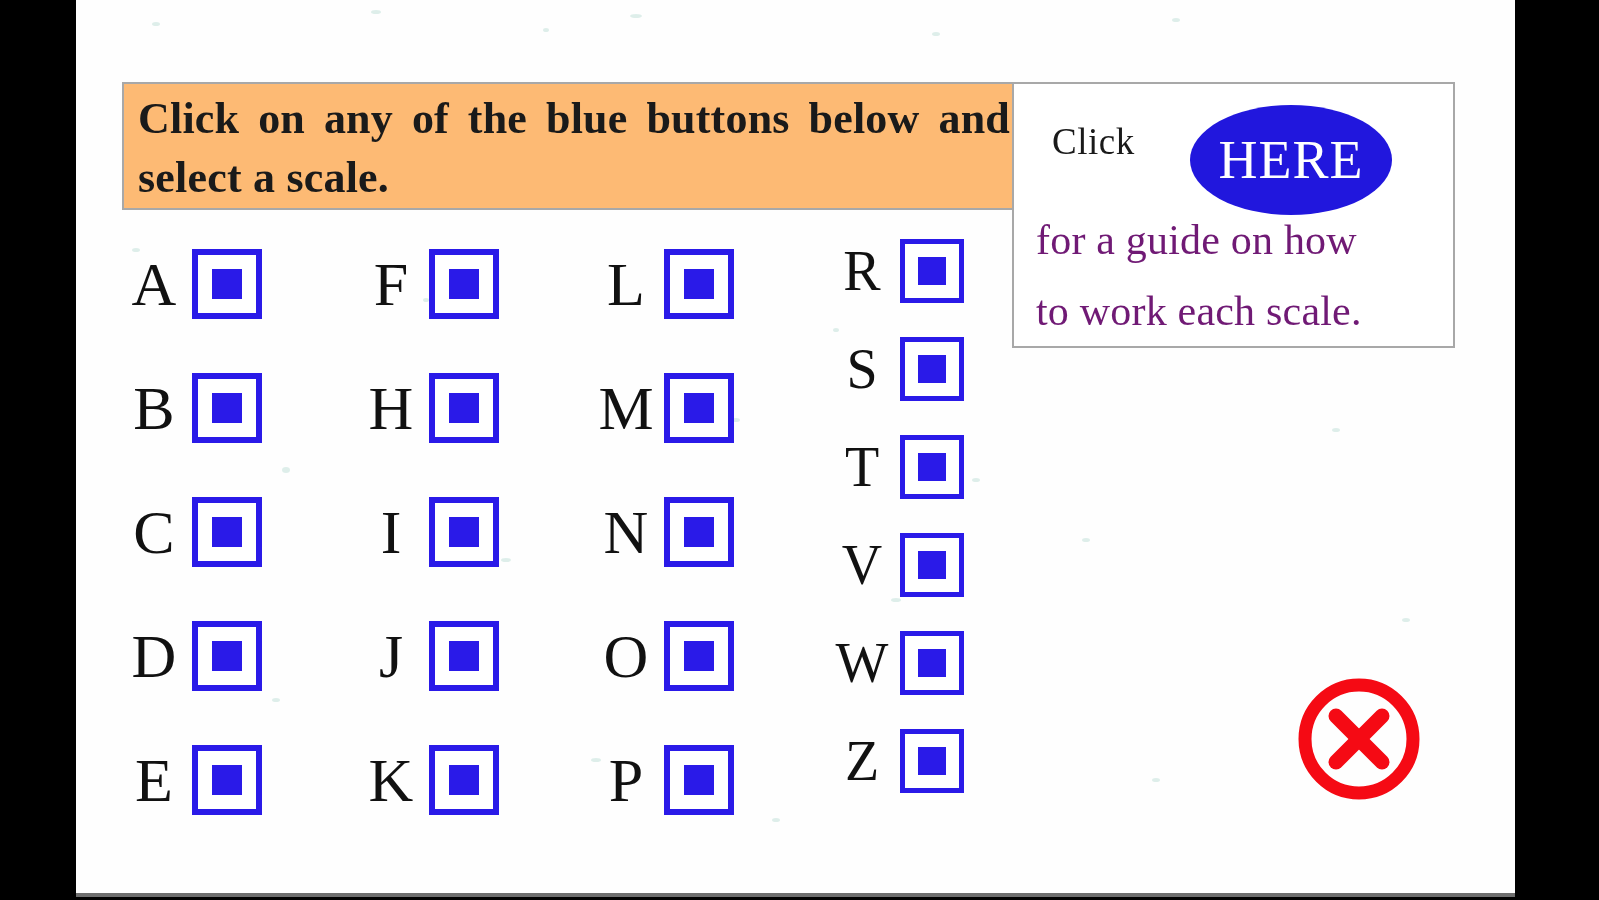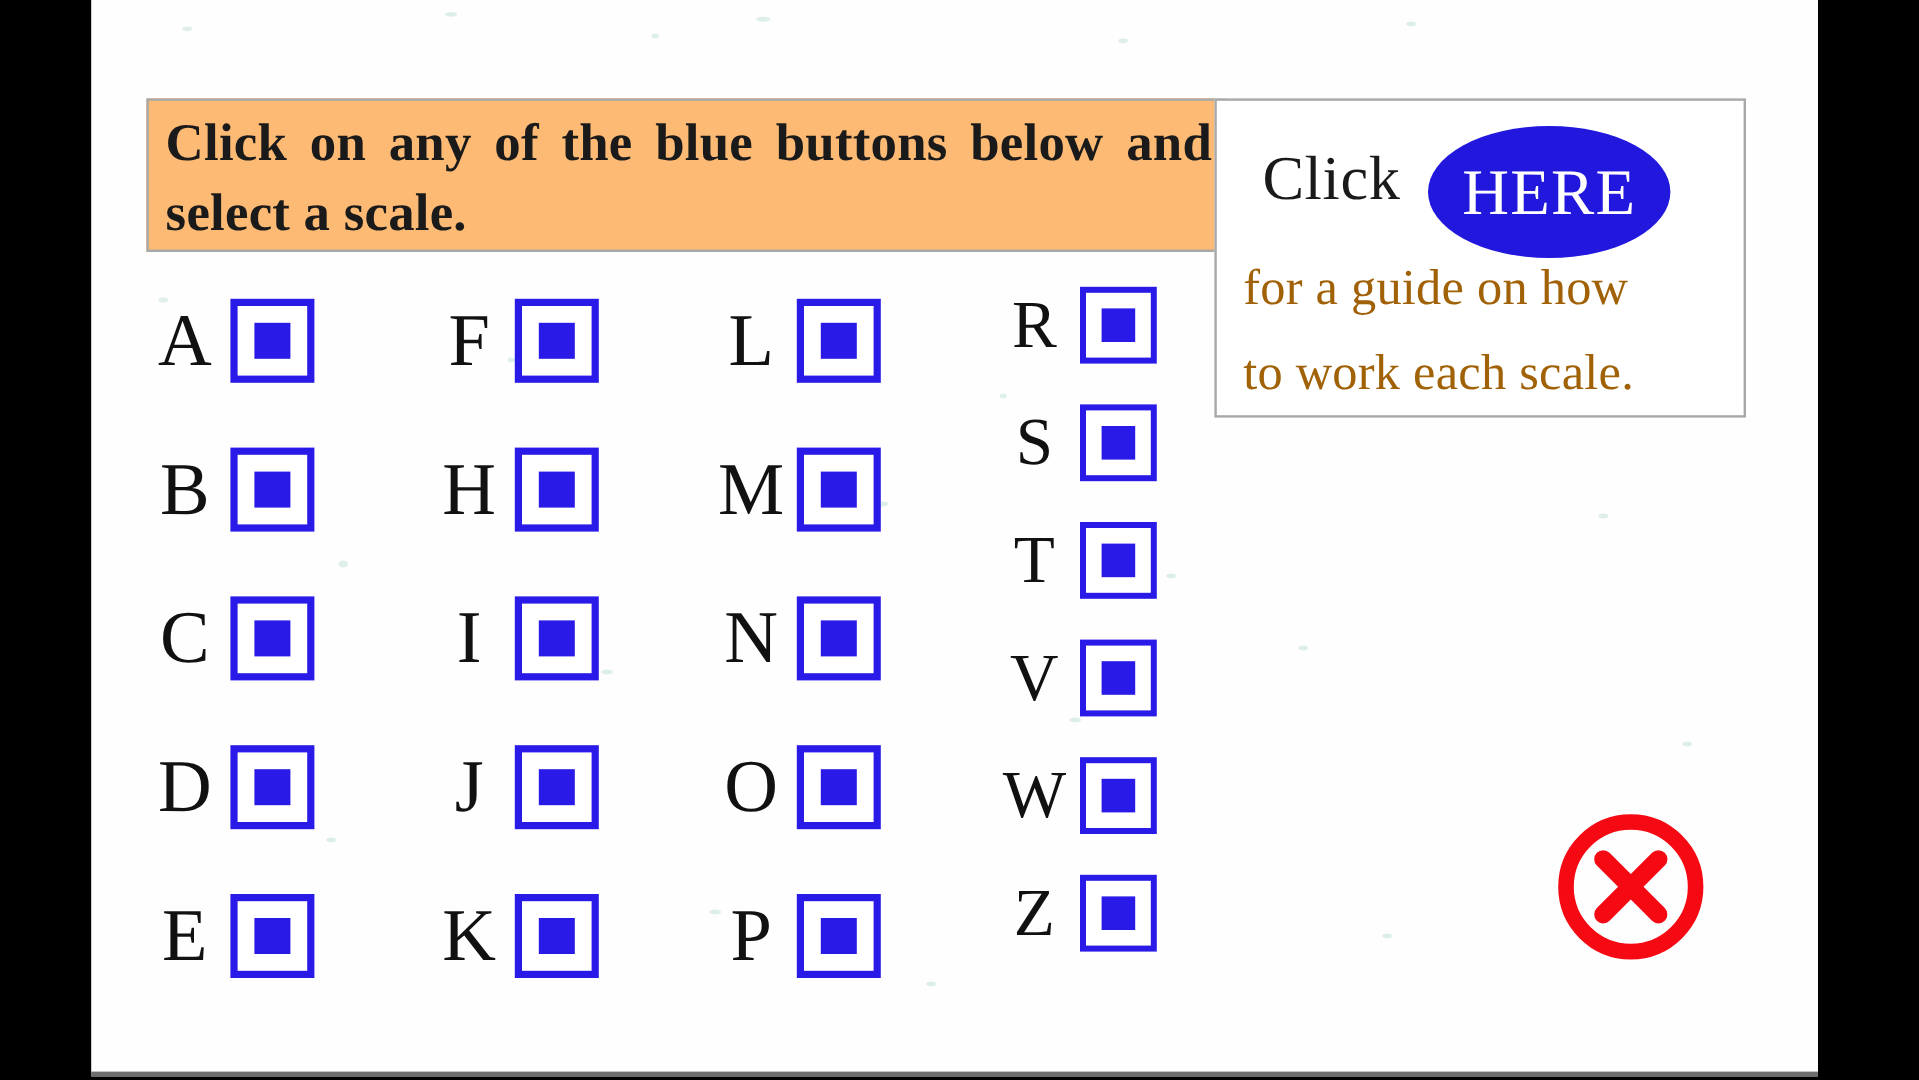--- a/index.html
+++ b/index.html
@@ -91,21 +91,21 @@
     position: absolute;
     left: 0;
     top: 8px;
     width: 100%;
     height: 122px;
   }
   #guide-click-label {
     position: absolute;
     left: 38px;
     top: 28px;
-    font-size: 52px;
+    font-size: 37px;
     color: #1a1a1a;
     letter-spacing: .5px;
   }
   #here-button {
     position: absolute;
     left: 176px;
     top: 13px;
     width: 202px;
     height: 110px;
     border-radius: 50%;
@@ -123,21 +123,21 @@
     justify-content: center;
     font-size: 54px;
     letter-spacing: 1px;
     color: #ffffff;
     font-family: Liberation Serif, serif;
   }
   #guide-line-1, #guide-line-2 {
     position: absolute;
     left: 22px;
     font-size: 42px;
-    color: #a16207;
+    color: #701a75;
     letter-spacing: .2px;
     white-space: nowrap;
   }
   #guide-line-1 { top: 132px; }
   #guide-line-2 { top: 188px; margin-top: 15px; }
 
   
   #button-grid {
     position: absolute;
     left: 0;

